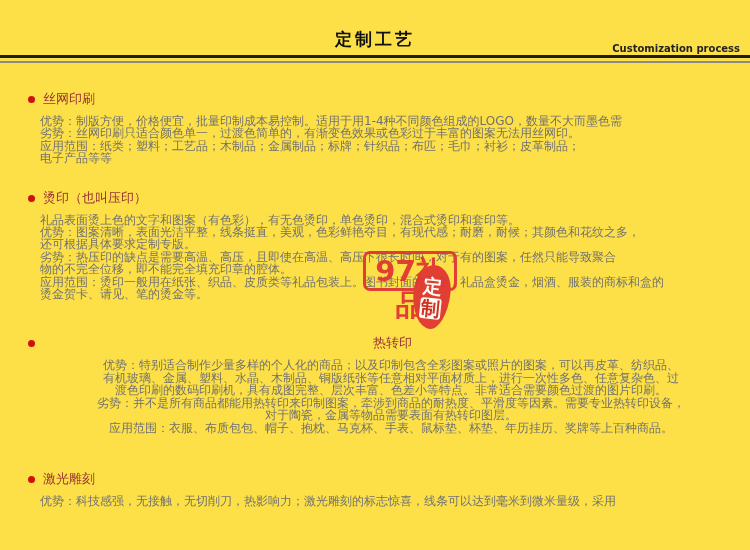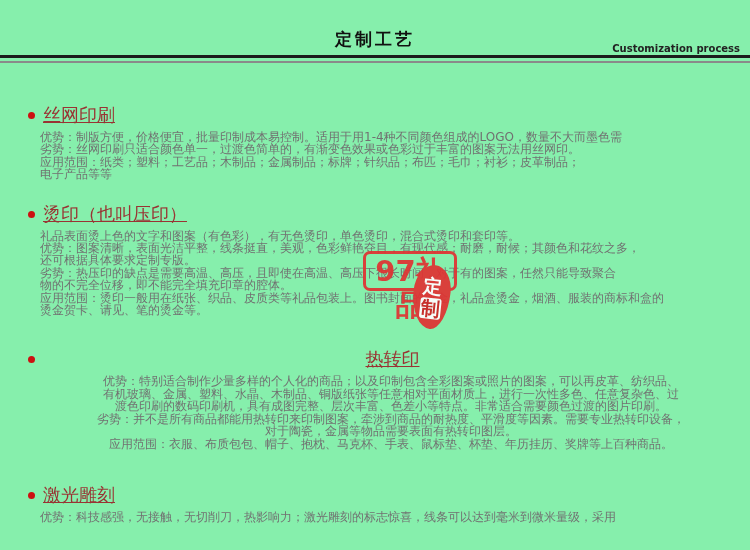--- a/index.html
+++ b/index.html
@@ -1,21 +1,21 @@
 <!DOCTYPE html>
 <html><head>
 <meta charset="utf-8">
 <style>
   * { box-sizing: border-box; }
   html,body { margin:0; padding:0; background:#fff; }
   .page {
     position: relative;
     width: 750px;
     height: 550px;
-    background: #86efac;
+    background: #fde047;
     overflow: hidden;
     font-family: "DejaVu Sans", sans-serif;
   }
   
   .hdr { position: absolute; top:0; left:0; right:0; height:66px; }
   .page-title {
     position: absolute;
     top: 28px; left: 0; right: 0;
     margin: 0;
     text-align: center;
@@ -48,26 +48,25 @@
   .section:nth-of-type(2) { margin-bottom: 36px; }
   .section:nth-of-type(3) { margin-bottom: 38px; text-align: center; }
   .bullet {
     position: absolute;
     left: -12px; top: 4px;
     width: 7px; height: 7px;
     border-radius: 50%;
     background: var(--bullet-color, #cc1111);
   }
   .section-title {
-    margin: 16px 0 9px 3px;
-    font-size: 18px;
+    margin: 0 0 9px 3px;
+    font-size: 13px;
     line-height: 14px;
     font-weight: normal;
     color: var(--heading-color, #993333);
-    text-decoration: underline;
   }
   .line {
     font-size: 12px;
     line-height: 12.4px;
     color: var(--body-color, #717171);
     white-space: nowrap;
   }
 
   
   .watermark { position:absolute; top:0; left:0; width:750px; height:550px; pointer-events:none; opacity:.93; }

